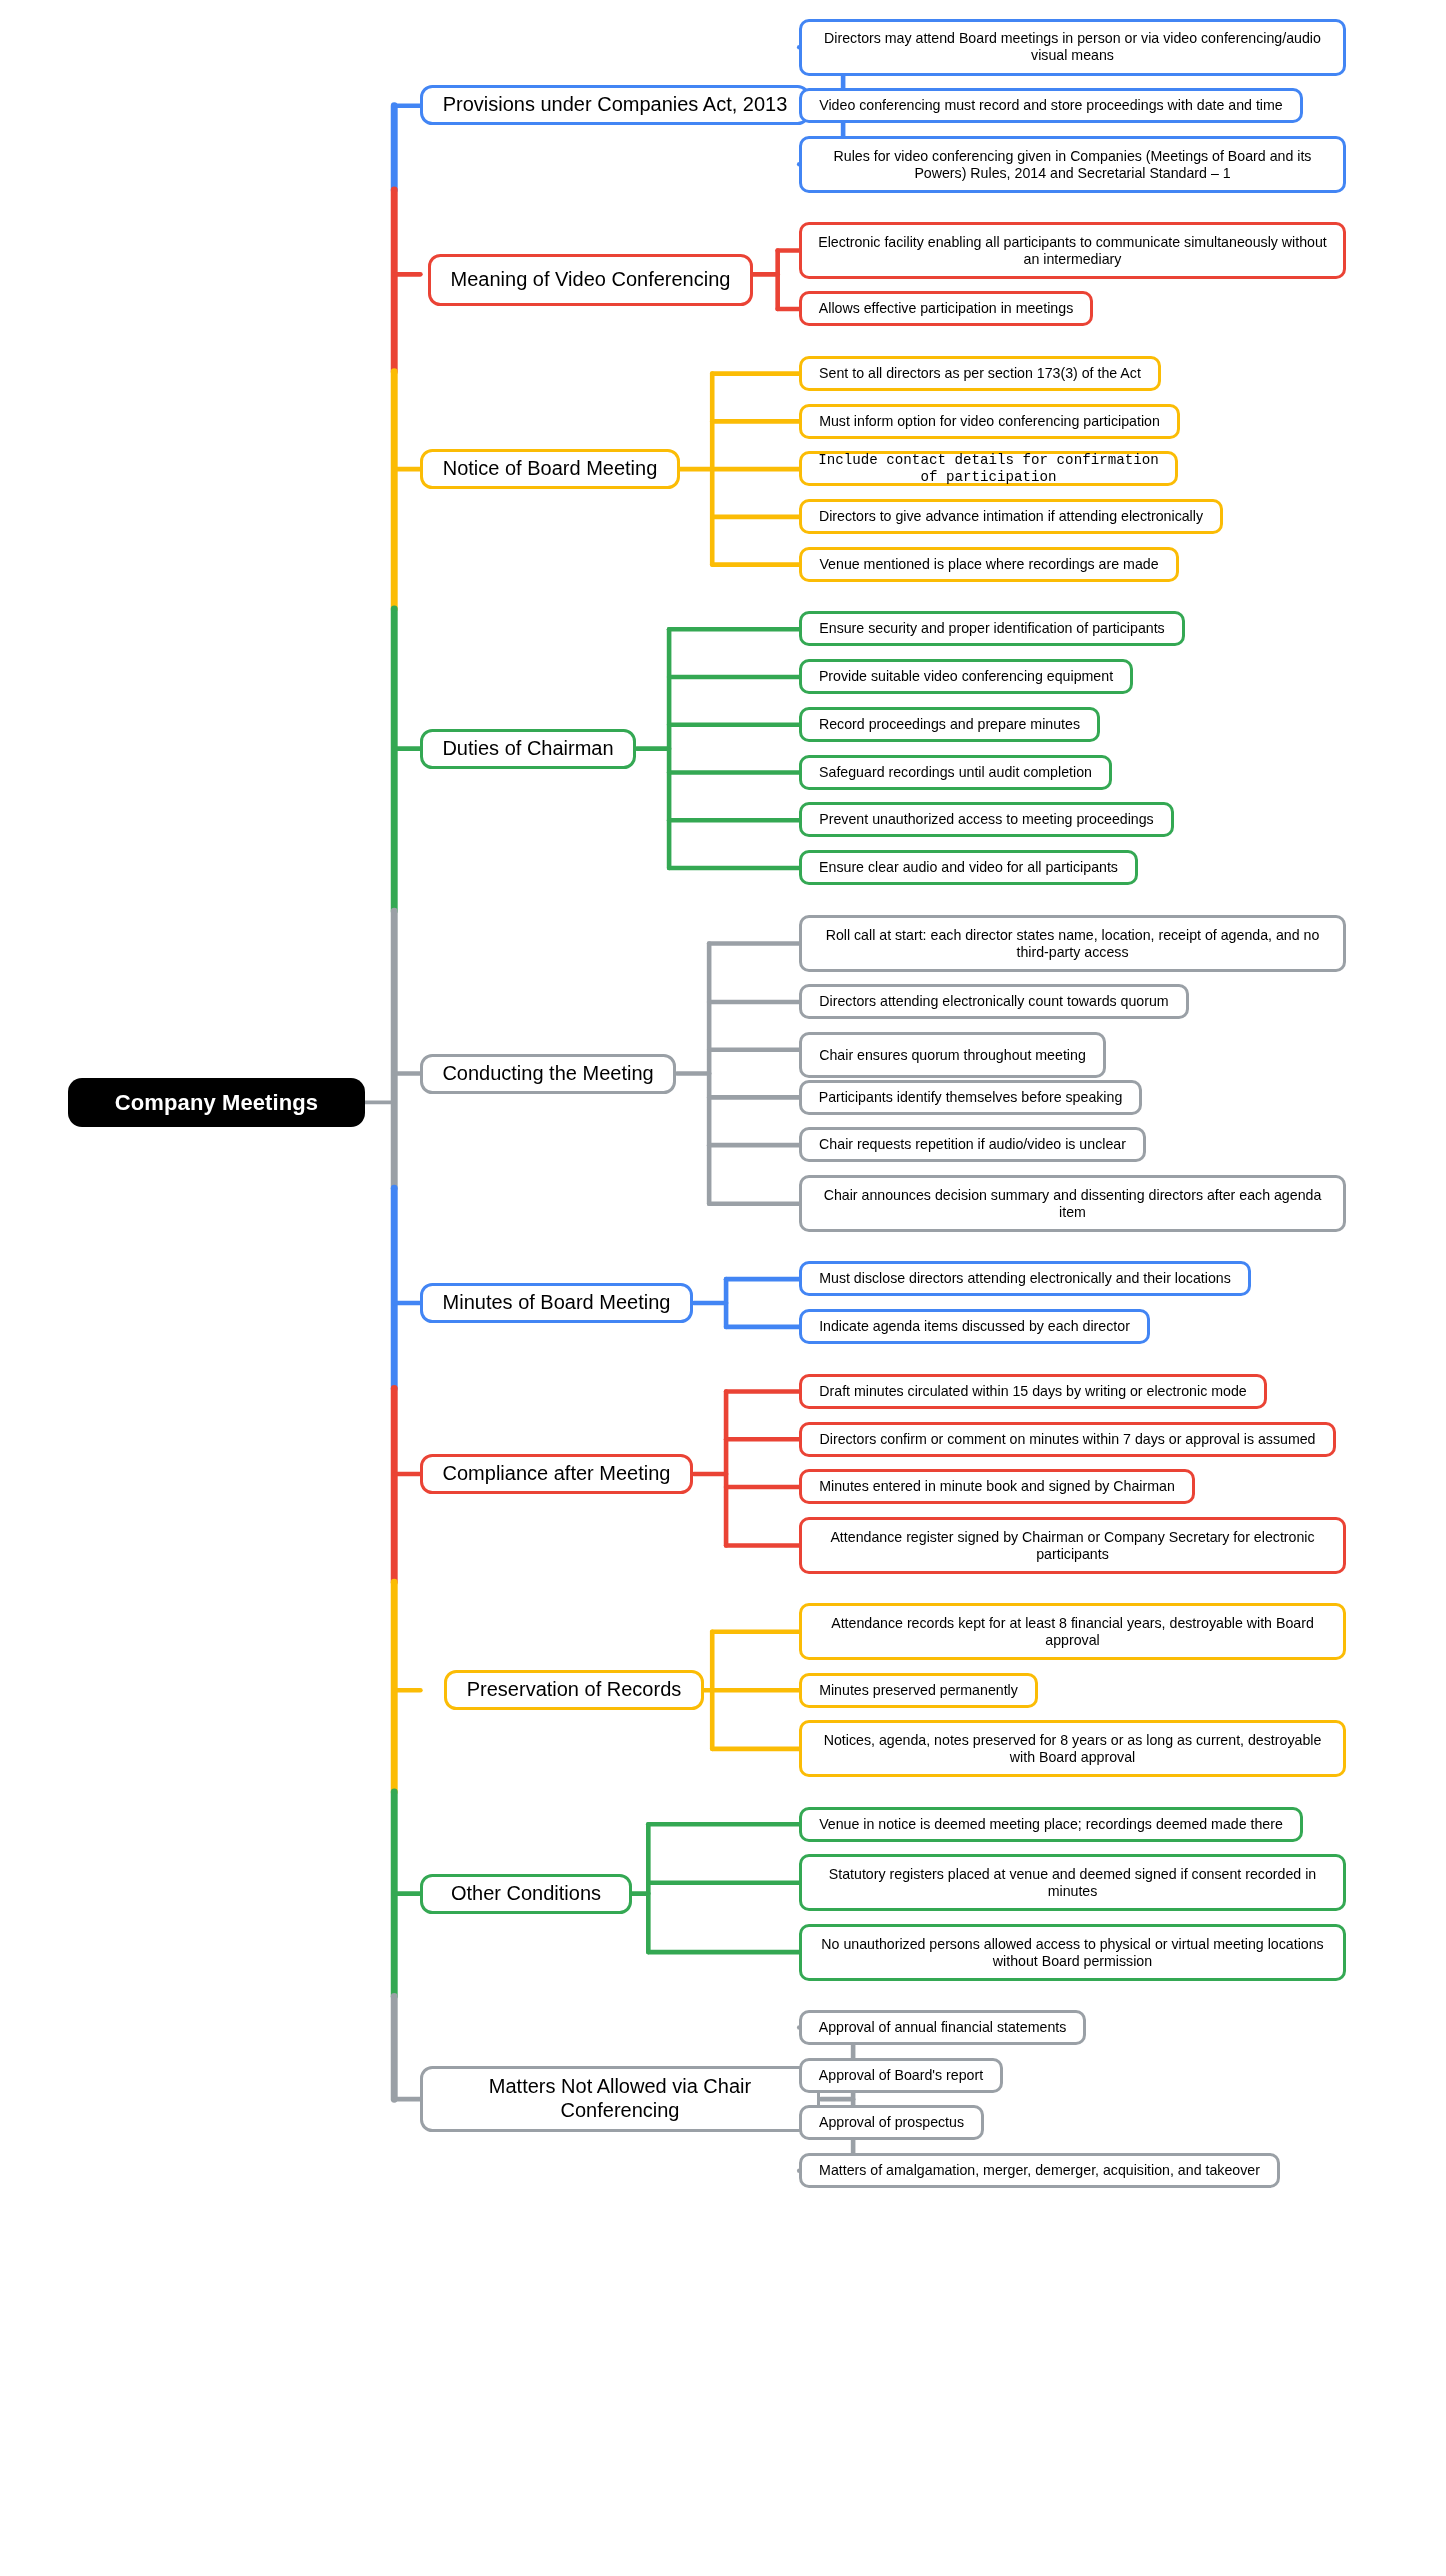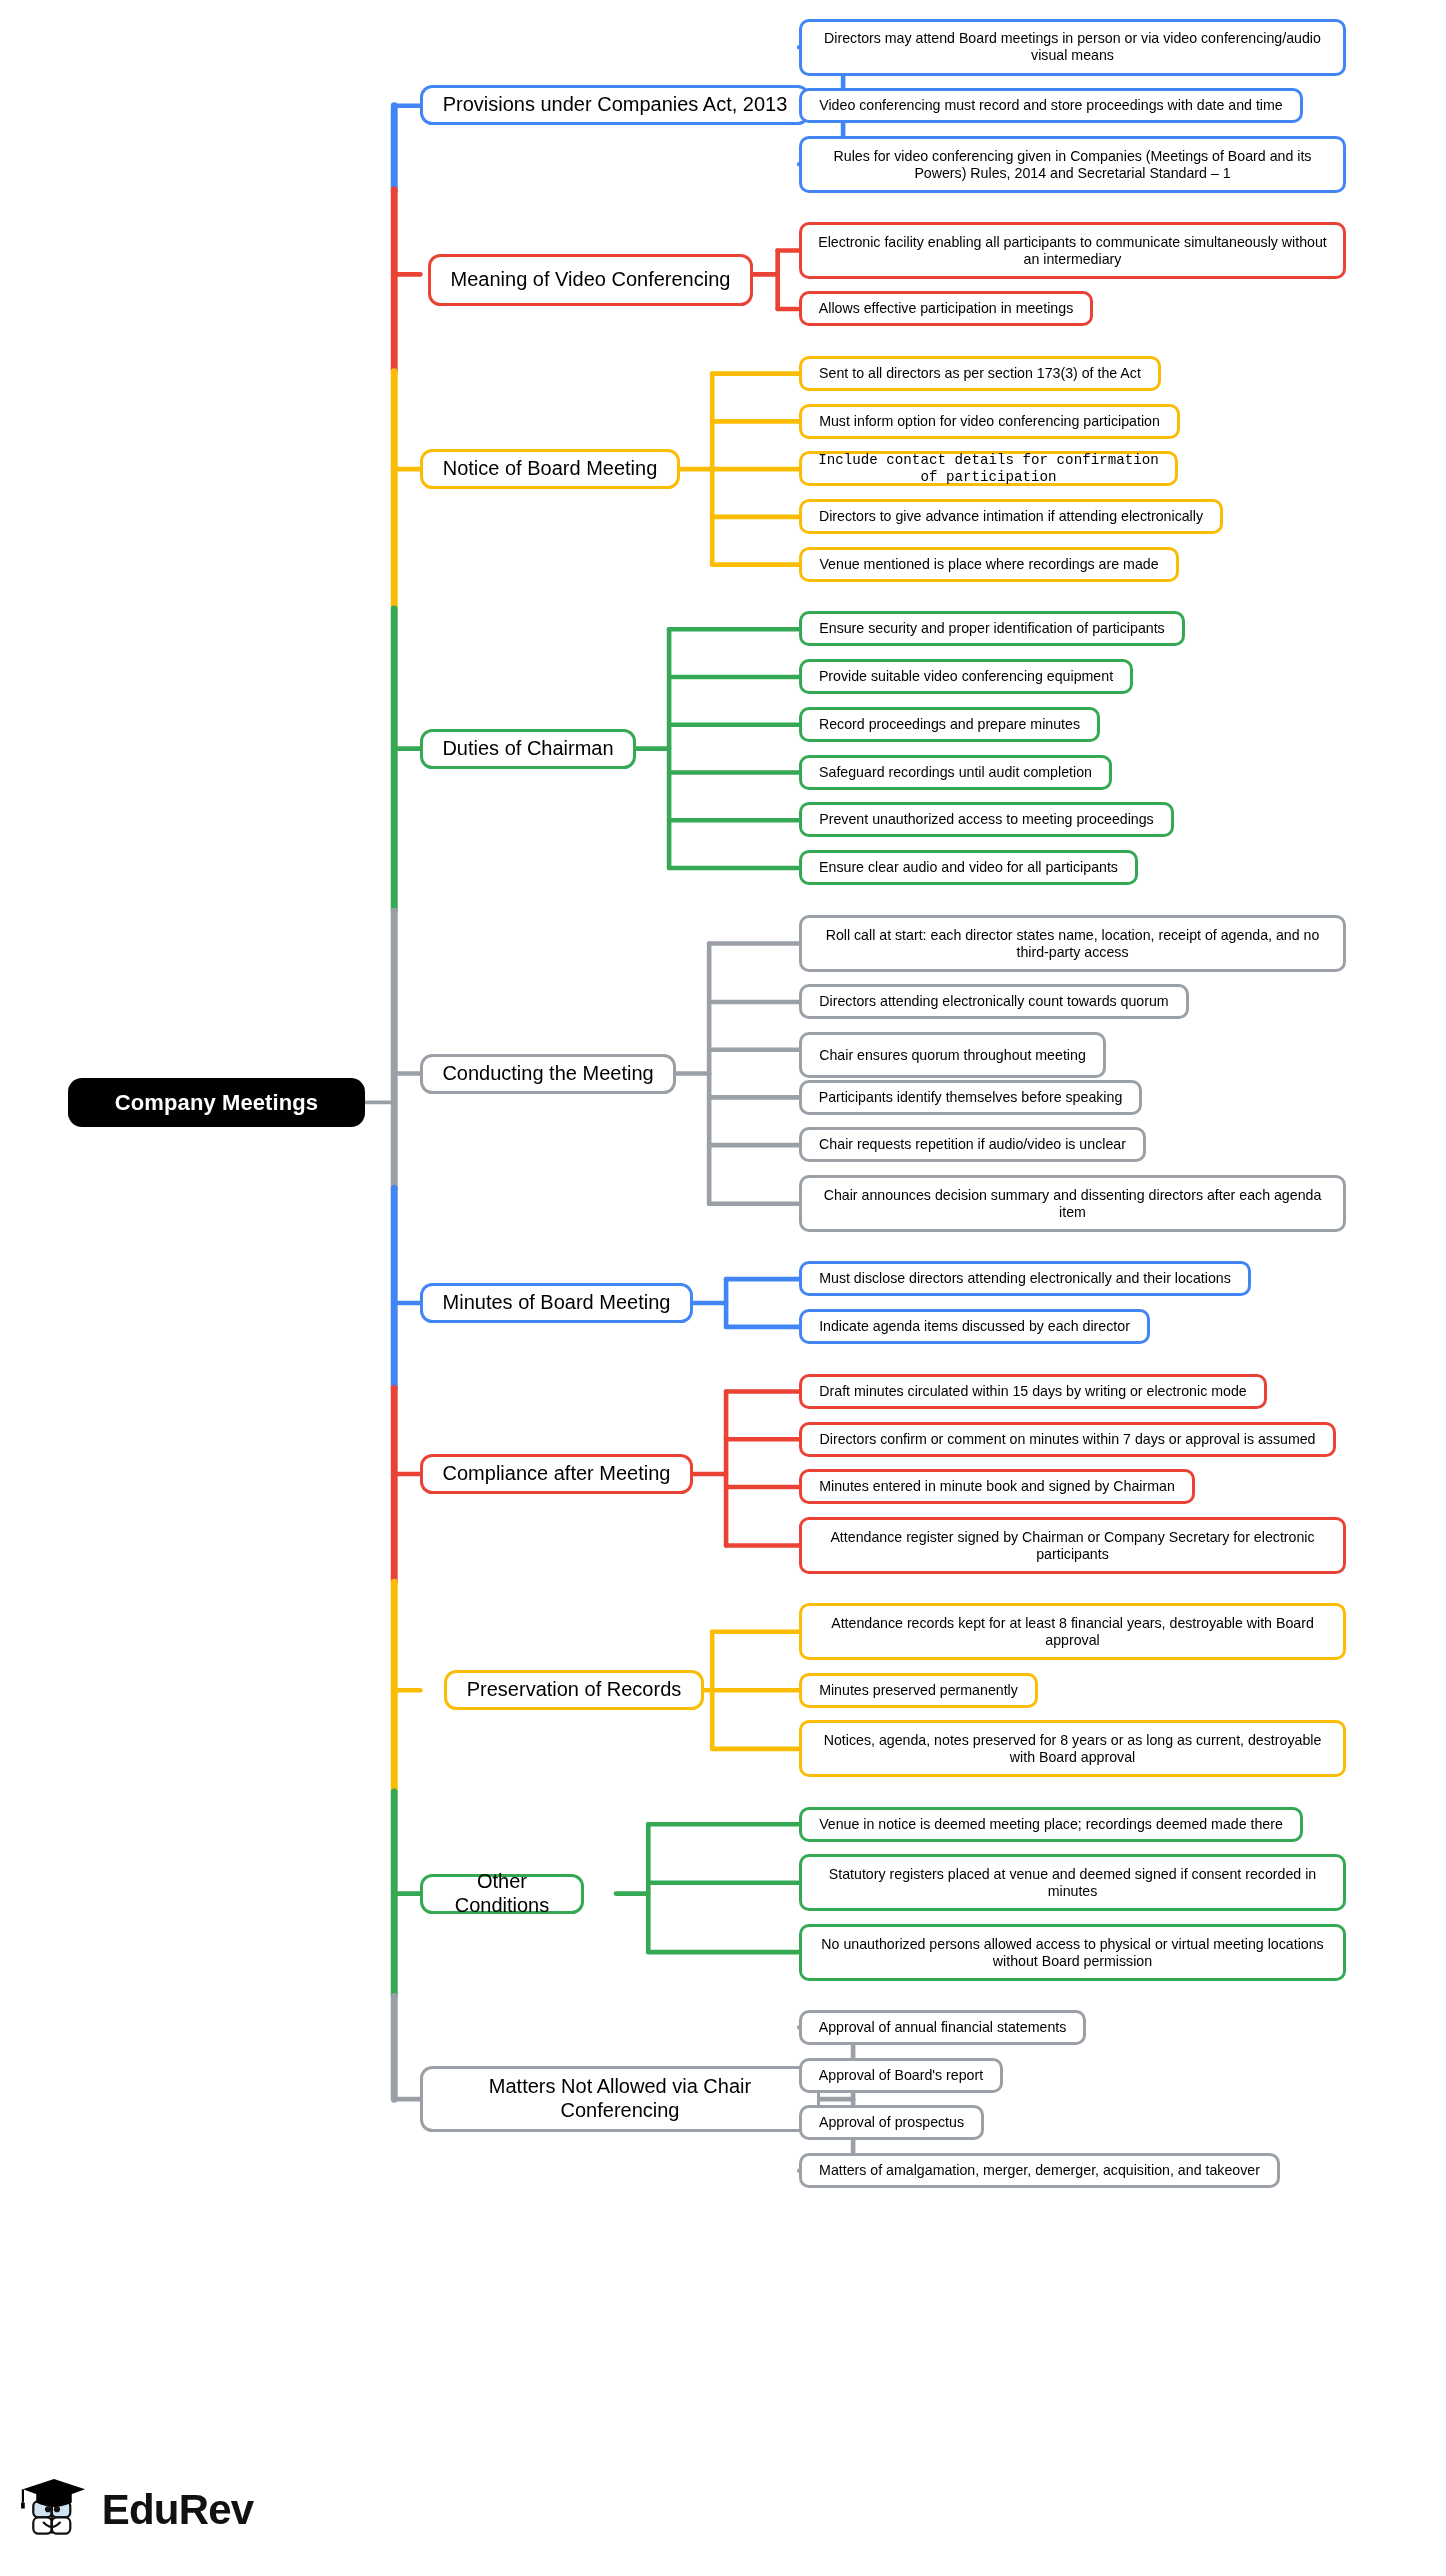--- a/index.html
+++ b/index.html
@@ -158,50 +158,26 @@
       <div class="node leaf c-blue" style="left: 799px; top: 1309px; width: 351px; height: 35px;">Indicate agenda items discussed by each director</div>
       <div class="node topic c-red" style="left: 420px; top: 1454px; width: 273px; height: 40px;">Compliance after Meeting</div>
       <div class="node leaf c-red" style="left: 799px; top: 1374px; width: 468px; height: 35px;">Draft minutes circulated within 15 days by writing or electronic mode</div>
       <div class="node leaf c-red" style="left: 799px; top: 1422px; width: 537px; height: 35px;">Directors confirm or comment on minutes within 7 days or approval is assumed</div>
       <div class="node leaf c-red" style="left: 799px; top: 1469px; width: 396px; height: 35px;">Minutes entered in minute book and signed by Chairman</div>
       <div class="node leaf c-red" style="left: 799px; top: 1517px; width: 547px; height: 57px;">Attendance register signed by Chairman or Company Secretary for electronic participants</div>
       <div class="node topic c-yellow" style="left: 420px; top: 1670px; width: 260px; height: 40px; margin-left: 24px;">Preservation of Records</div>
       <div class="node leaf c-yellow" style="left: 799px; top: 1603px; width: 547px; height: 57px;">Attendance records kept for at least 8 financial years, destroyable with Board approval</div>
       <div class="node leaf c-yellow" style="left: 799px; top: 1673px; width: 239px; height: 35px;">Minutes preserved permanently</div>
       <div class="node leaf c-yellow" style="left: 799px; top: 1720px; width: 547px; height: 57px;">Notices, agenda, notes preserved for 8 years or as long as current, destroyable with Board approval</div>
-      <div class="node topic c-green" style="left: 420px; top: 1874px; width: 164px; height: 40px;">Other Conditions</div>
+      <div class="node topic c-green" style="left: 420px; top: 1874px; width: 212px; height: 40px;">Other Conditions</div>
       <div class="node leaf c-green" style="left: 799px; top: 1807px; width: 504px; height: 35px;">Venue in notice is deemed meeting place; recordings deemed made there</div>
       <div class="node leaf c-green" style="left: 799px; top: 1854px; width: 547px; height: 57px;">Statutory registers placed at venue and deemed signed if consent recorded in minutes</div>
       <div class="node leaf c-green" style="left: 799px; top: 1924px; width: 547px; height: 57px;">No unauthorized persons allowed access to physical or virtual meeting locations without Board permission</div>
       <div class="node topic c-gray" style="left: 420px; top: 2066px; width: 400px; height: 66px;">Matters Not Allowed via Chair Conferencing</div>
       <div class="node leaf c-gray" style="left: 799px; top: 2010px; width: 287px; height: 35px;">Approval of annual financial statements</div>
       <div class="node leaf c-gray" style="left: 799px; top: 2058px; width: 204px; height: 35px;">Approval of Board's report</div>
       <div class="node leaf c-gray" style="left: 799px; top: 2105px; width: 185px; height: 35px;">Approval of prospectus</div>
       <div class="node leaf c-gray" style="left: 799px; top: 2153px; width: 481px; height: 35px;">Matters of amalgamation, merger, demerger, acquisition, and takeover</div>
       <div class="node" id="root-node" style="left: 68px; top: 1078px; width: 297px; height: 49px;">Company Meetings</div>
     </div>
 
-  <div id="brand">
-    <span style="display:block;width:74px;height:74px;">
-      <svg viewBox="0 0 100 100" width="74" height="74" xmlns="http://www.w3.org/2000/svg">
-
-        <rect x="22" y="38" width="25" height="22" rx="7" fill="#cfe3f3" stroke="#111" stroke-width="3"></rect>
-        <rect x="47" y="38" width="25" height="22" rx="7" fill="#cfe3f3" stroke="#111" stroke-width="3"></rect>
-        <rect x="22" y="60" width="25" height="22" rx="7" fill="#fff" stroke="#111" stroke-width="3"></rect>
-        <rect x="47" y="60" width="25" height="22" rx="7" fill="#fff" stroke="#111" stroke-width="3"></rect>
-        <line x1="47" y1="38" x2="47" y2="82" stroke="#111" stroke-width="3"></line>
-
-        <circle cx="42" cy="49" r="4.2" fill="#111"></circle>
-        <circle cx="54" cy="49" r="4.2" fill="#111"></circle>
-
-        <path d="M36 67 q11 12 22 0" fill="none" stroke="#111" stroke-width="3" stroke-linecap="round"></path>
-
-        <path d="M8 22 L50 8 L92 22 L50 37 Z" fill="#000"></path>
-        <path d="M26 28 L26 40 q24 12 48 0 L74 28" fill="#000"></path>
-
-        <path d="M8 22 L8 40" stroke="#000" stroke-width="3" fill="none"></path>
-        <path d="M8 40 l0 8" stroke="#000" stroke-width="5" fill="none"></path>
-      </svg>
-    </span>
-    <span class="wordmark">EduRev</span>
-  </div>
 </div>
 
 
 </body></html>

